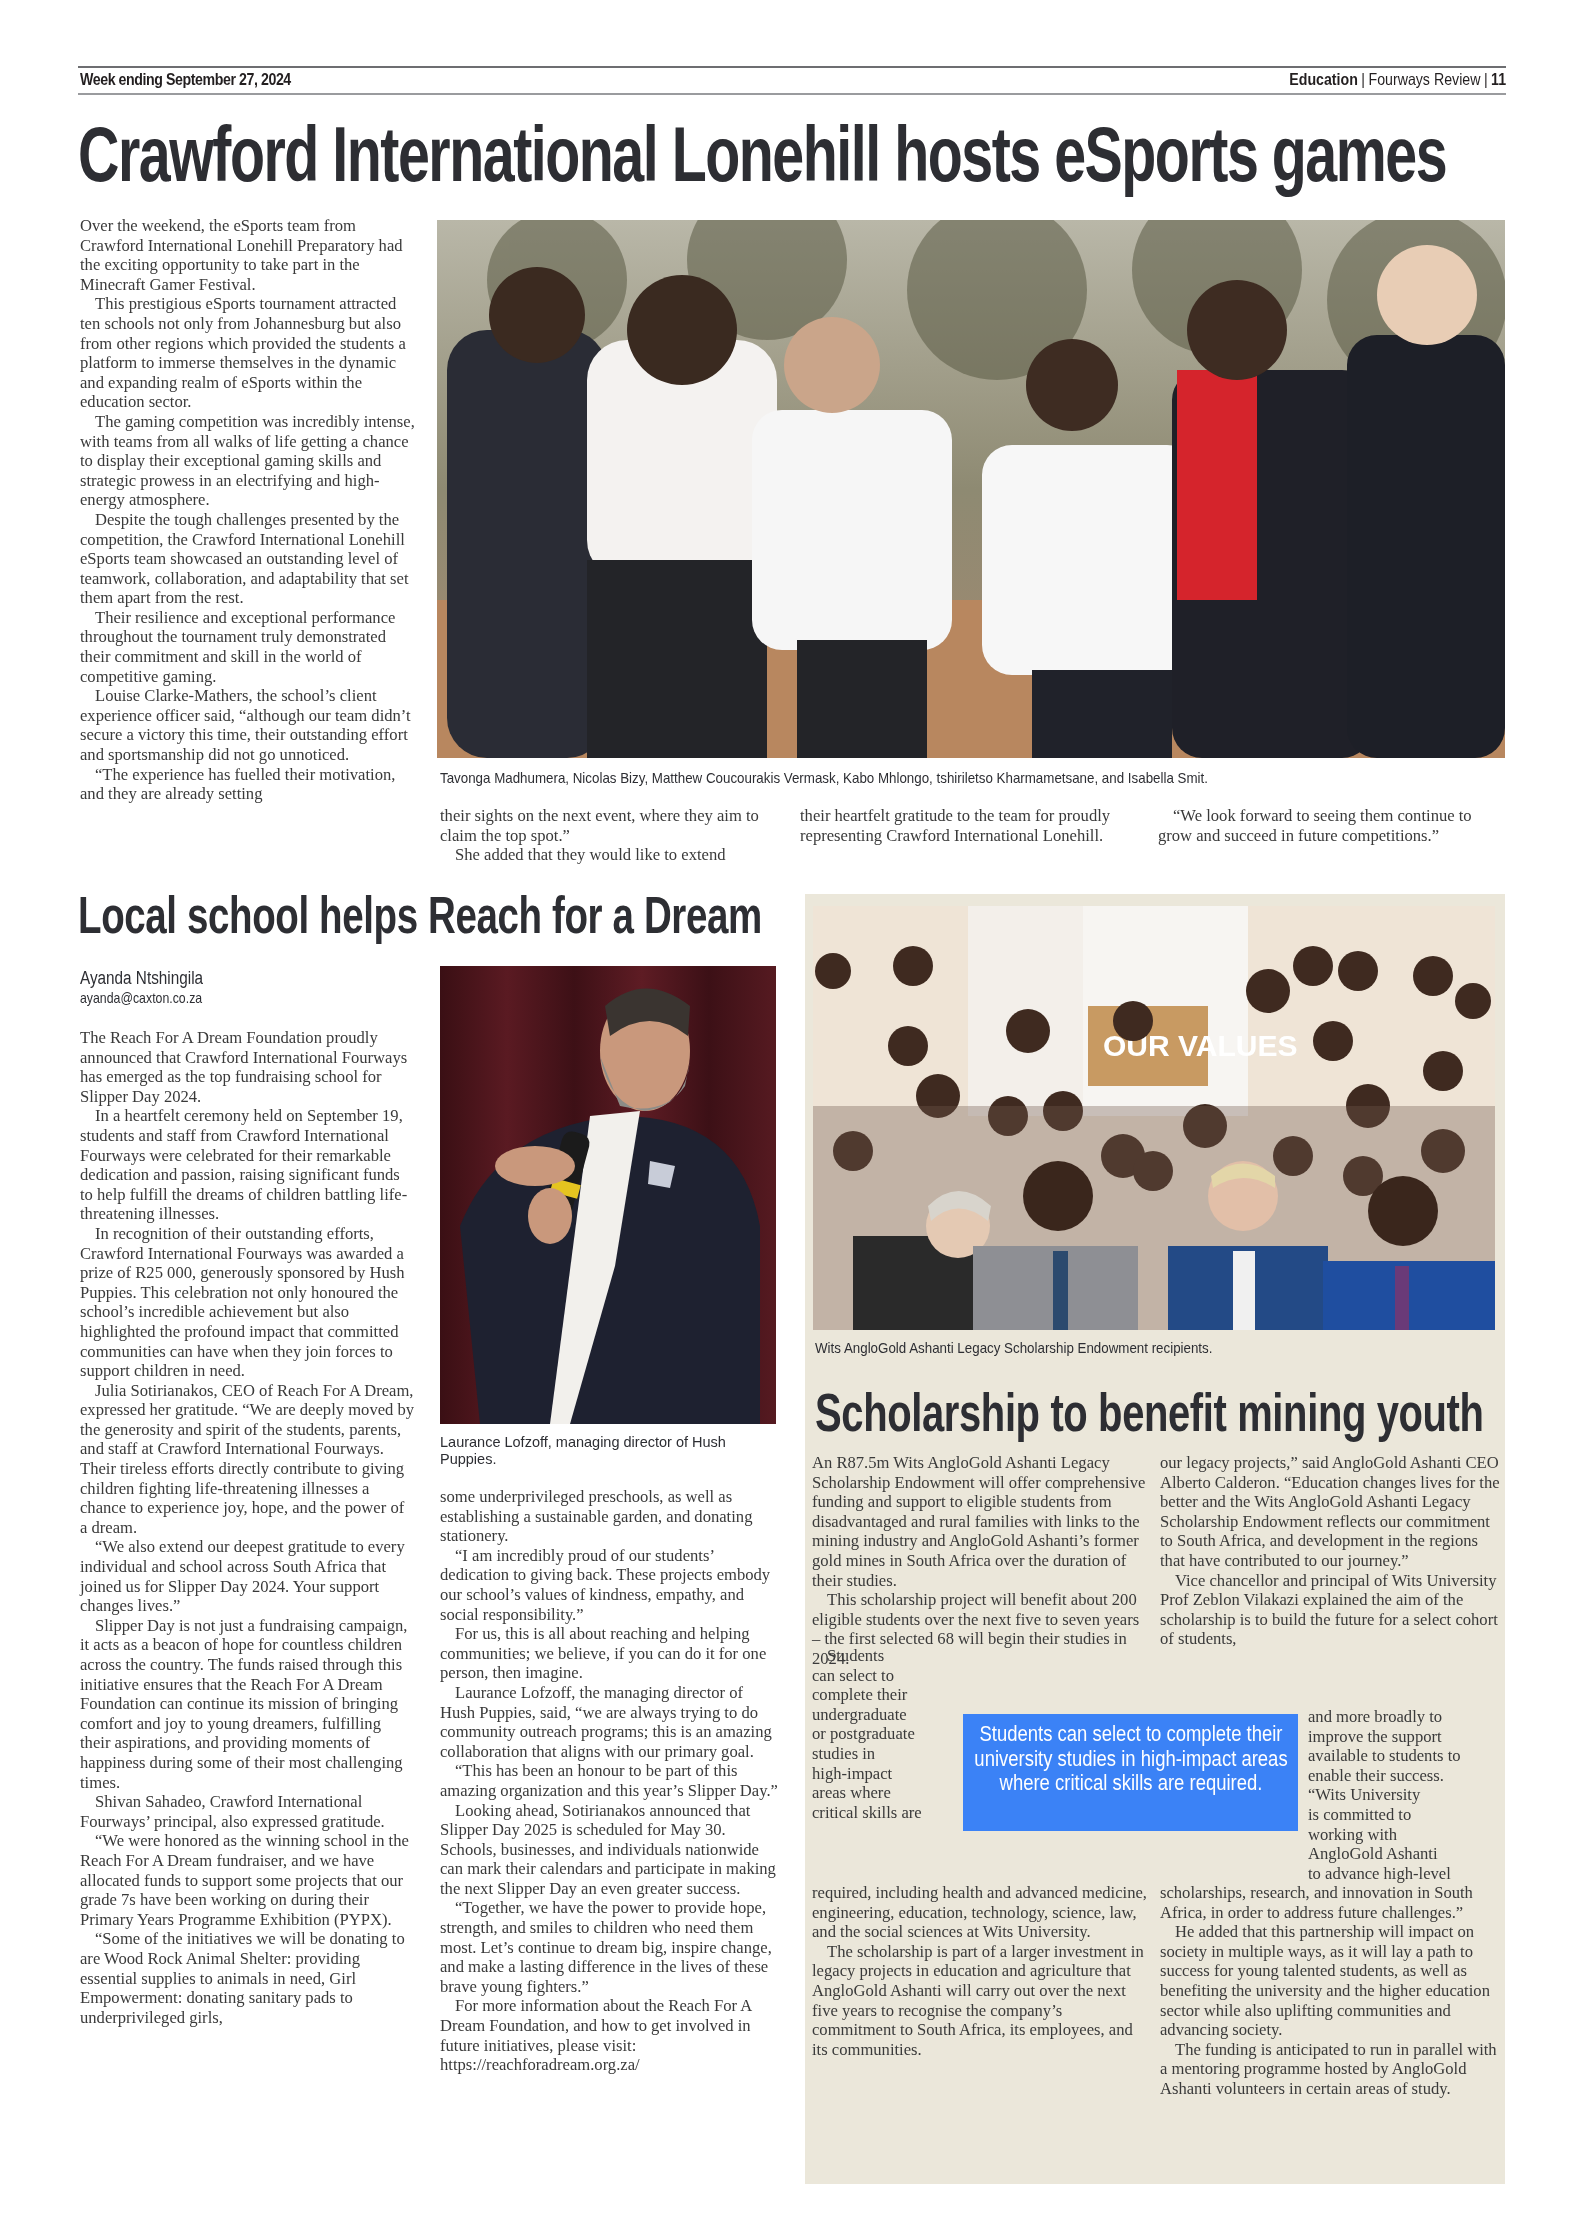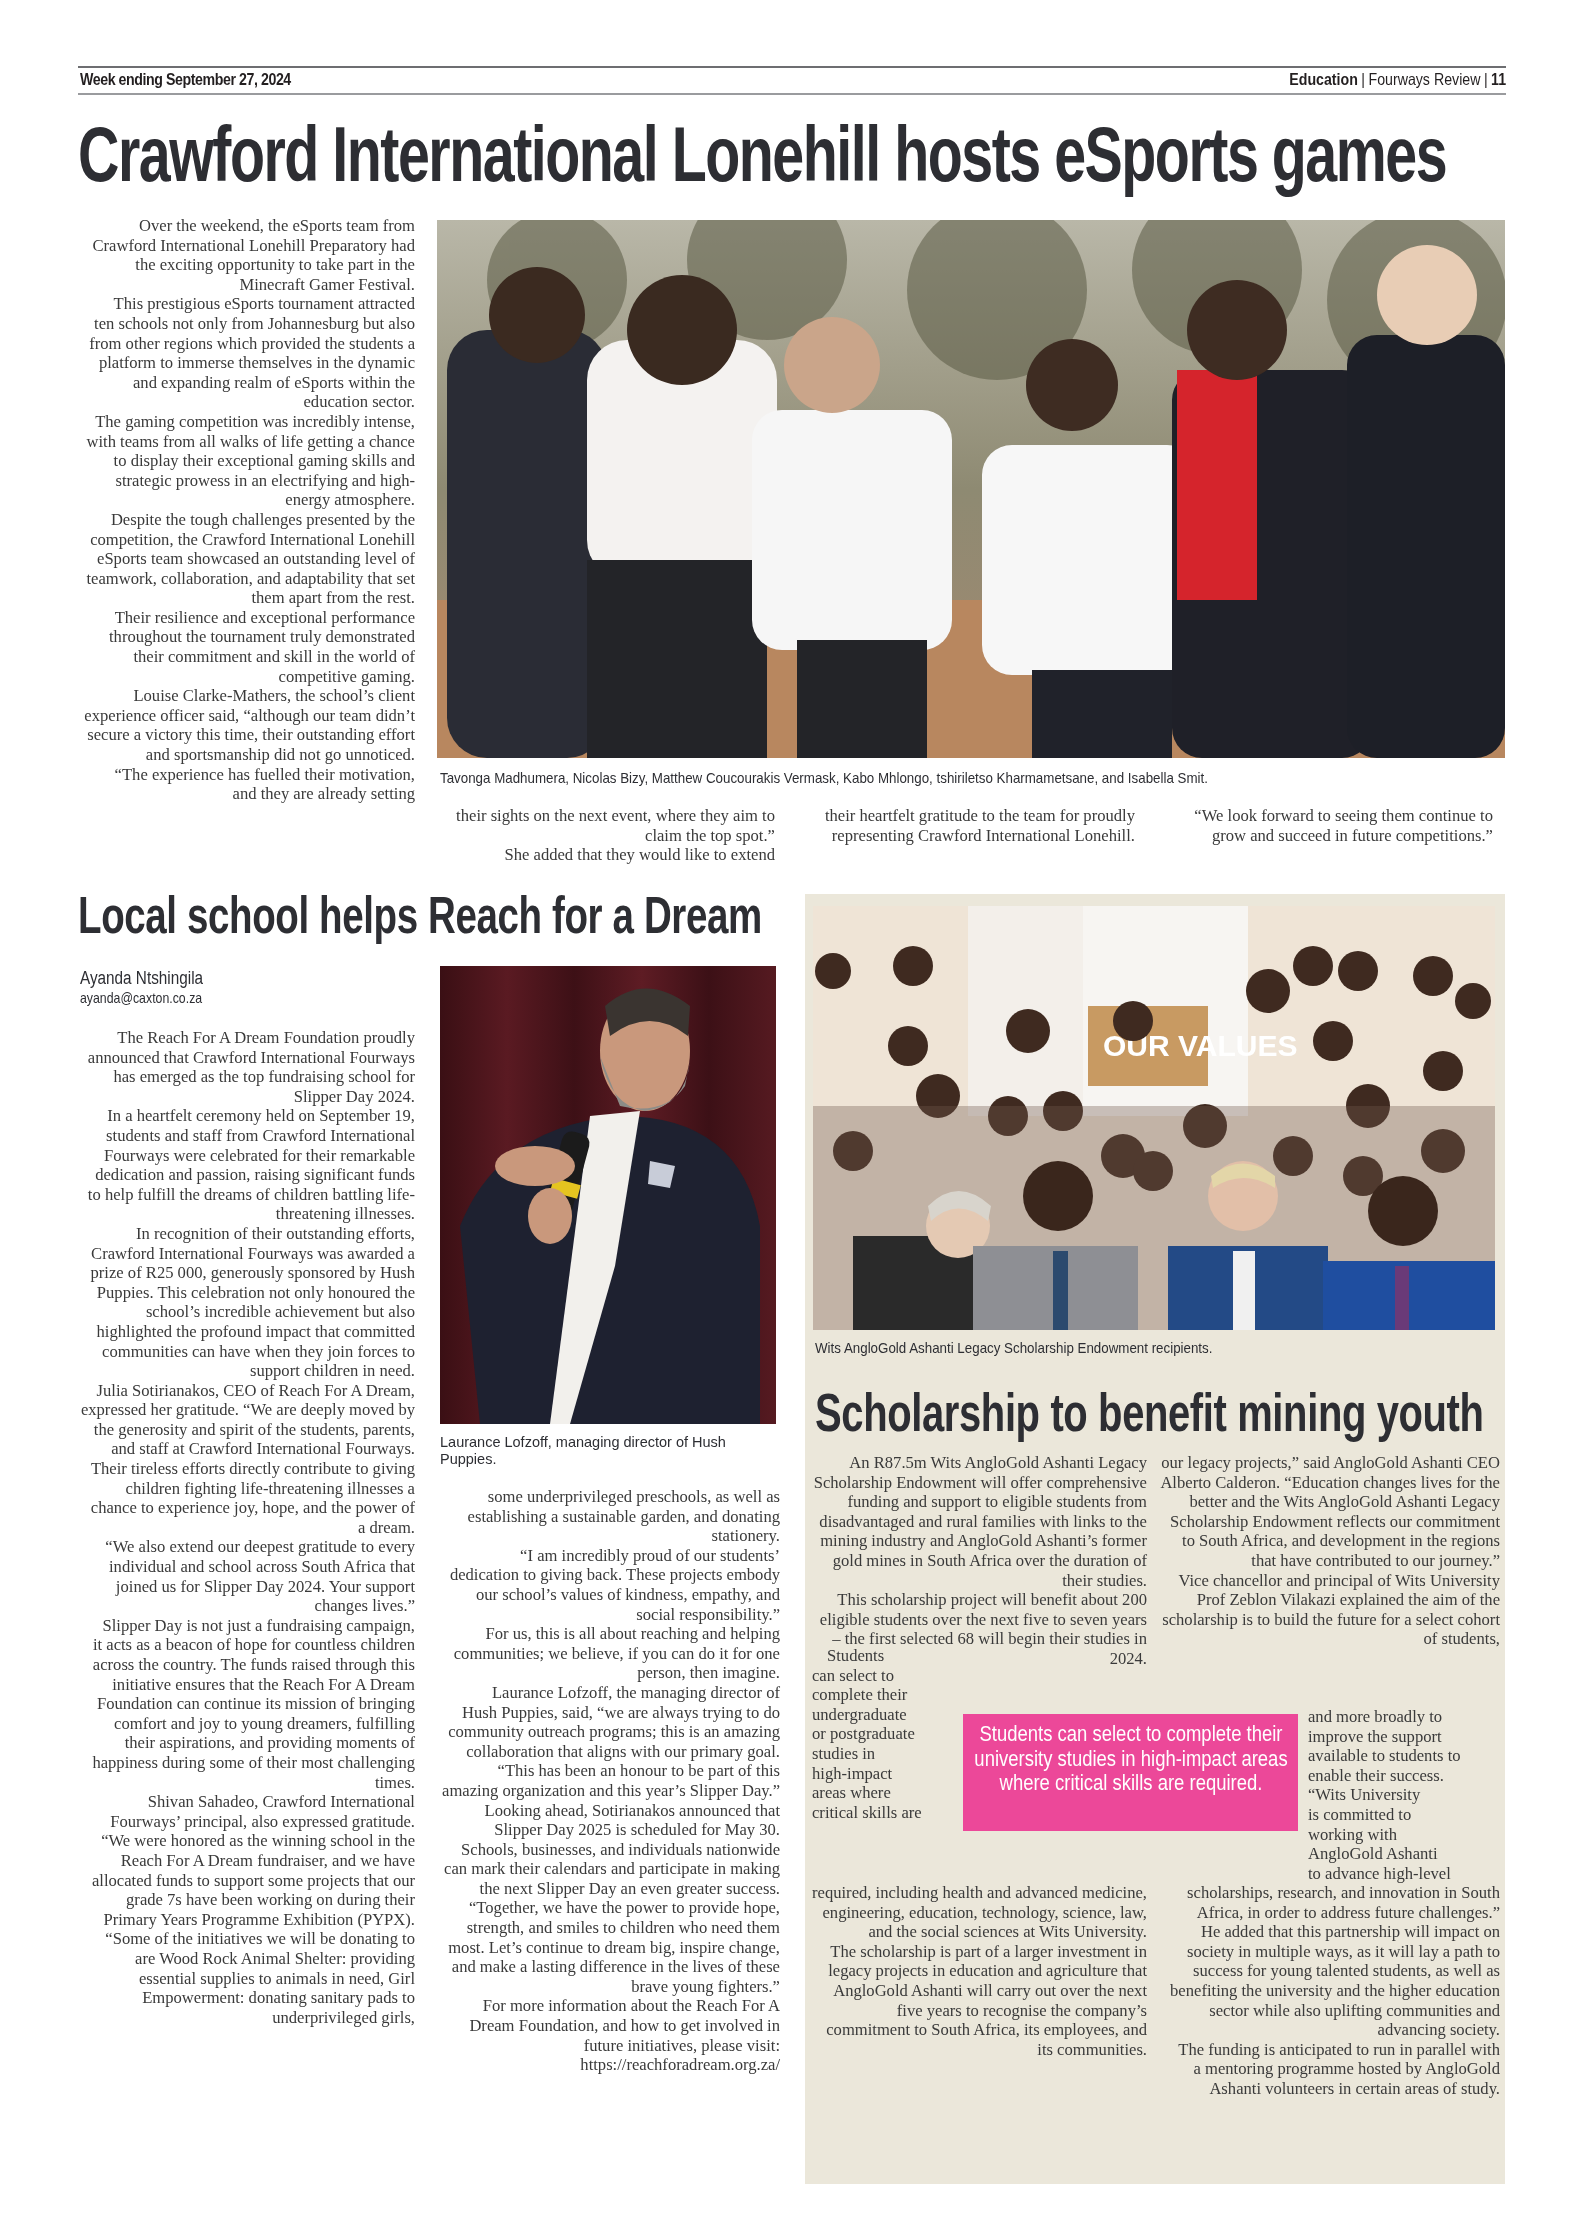--- a/index.html
+++ b/index.html
@@ -16,39 +16,39 @@
     .hdr-right b { font-weight: bold; }
     .hdr-right .sep { color: #231f20; padding: 0 4px; }
 
     
     .headline-main { left: 78px; top: 112px; width: 1430px; font-family: "Liberation Sans", sans-serif; font-weight: bold; font-size: 78px; line-height: 84px; color: #2d2e33; letter-spacing: -2px; white-space: nowrap; transform: scaleX(0.735); transform-origin: left top; }
     .headline-2 { left: 78px; top: 886px; font-family: "Liberation Sans", sans-serif; font-size: 52px; line-height: 58px; color: #2d2e33; white-space: nowrap; transform: scaleX(0.74); transform-origin: left top; letter-spacing: -0.5px; }
     .headline-3 { left: 815px; top: 1383px; font-family: "Liberation Sans", sans-serif; font-size: 54px; line-height: 58px; color: #2d2e33; white-space: nowrap; transform: scaleX(0.74); transform-origin: left top; letter-spacing: -0.5px; }
 
     
     .col { font-size: 16.6px; line-height: 19.6px; color: #3a3a3a; }
-    .col p { text-indent: 15px; text-align: right; }
+    .col p { text-indent: 15px; }
     .col p.first { text-indent: 0; }
     .col p.noindent { text-indent: 0; }
 
     
     .byline-name { left: 80px; top: 968px; font-family: "Liberation Sans", sans-serif; font-size: 18px; color: #2d2e33; transform: scaleX(0.85); transform-origin: left top; white-space: nowrap; }
     .byline-email { left: 80px; top: 990px; font-family: "Liberation Sans", sans-serif; font-size: 14.5px; color: #2d2e33; transform: scaleX(0.85); transform-origin: left top; white-space: nowrap; }
 
     
     .caption { font-family: "Liberation Sans", sans-serif; font-size: 14.5px; line-height: 17px; color: #2d2e33; }
 
     
     .photo { overflow: hidden; }
     .photo svg { display: block; width: 100%; height: 100%; }
 
     
     .box-bg { left: 805px; top: 894px; width: 700px; height: 1290px; background: #ebe7da; }
 
-    .pullquote { left: 963px; top: 1714px; width: 335px; height: 117px; background: #ec4899; color: #ffffff; font-family: "Liberation Sans", sans-serif; font-size: 22px; line-height: 24.5px; text-align: center; padding-top: 8px; }
+    .pullquote { left: 963px; top: 1714px; width: 335px; height: 117px; background: #3b82f6; color: #ffffff; font-family: "Liberation Sans", sans-serif; font-size: 22px; line-height: 24.5px; text-align: center; padding-top: 8px; }
     .pullquote span { display: inline-block; transform: scaleX(0.84); transform-origin: center top; width: 400px; margin-left: -32px; }
   </style>
 </head>
 <body>
 
 <div class="abs rule-top"></div>
 <div class="abs hdr-left">Week ending September 27, 2024</div>
 <div class="abs hdr-right">
   <b>Education</b><span class="sep">|</span><span>Fourways Review</span><span class="sep">|</span><b>11</b>
 </div>

